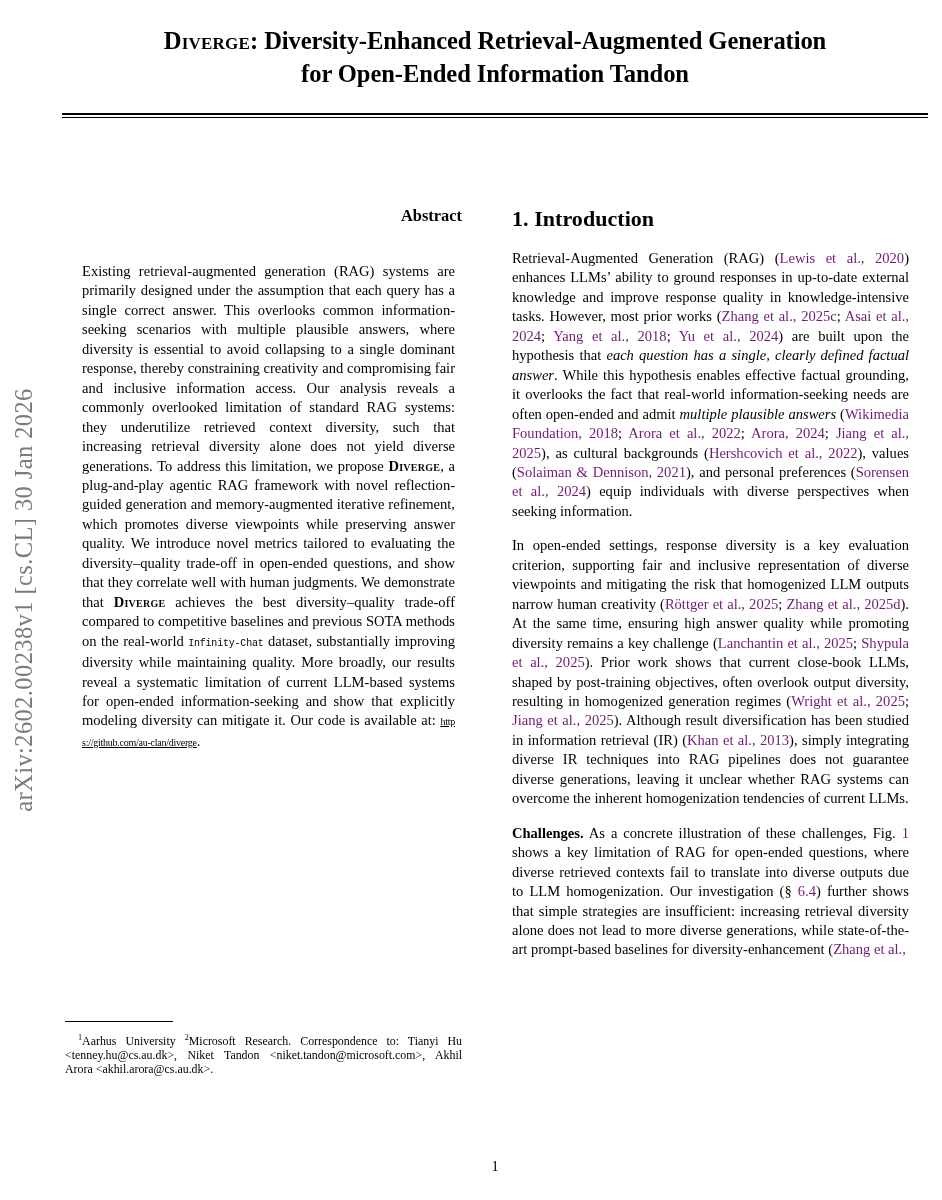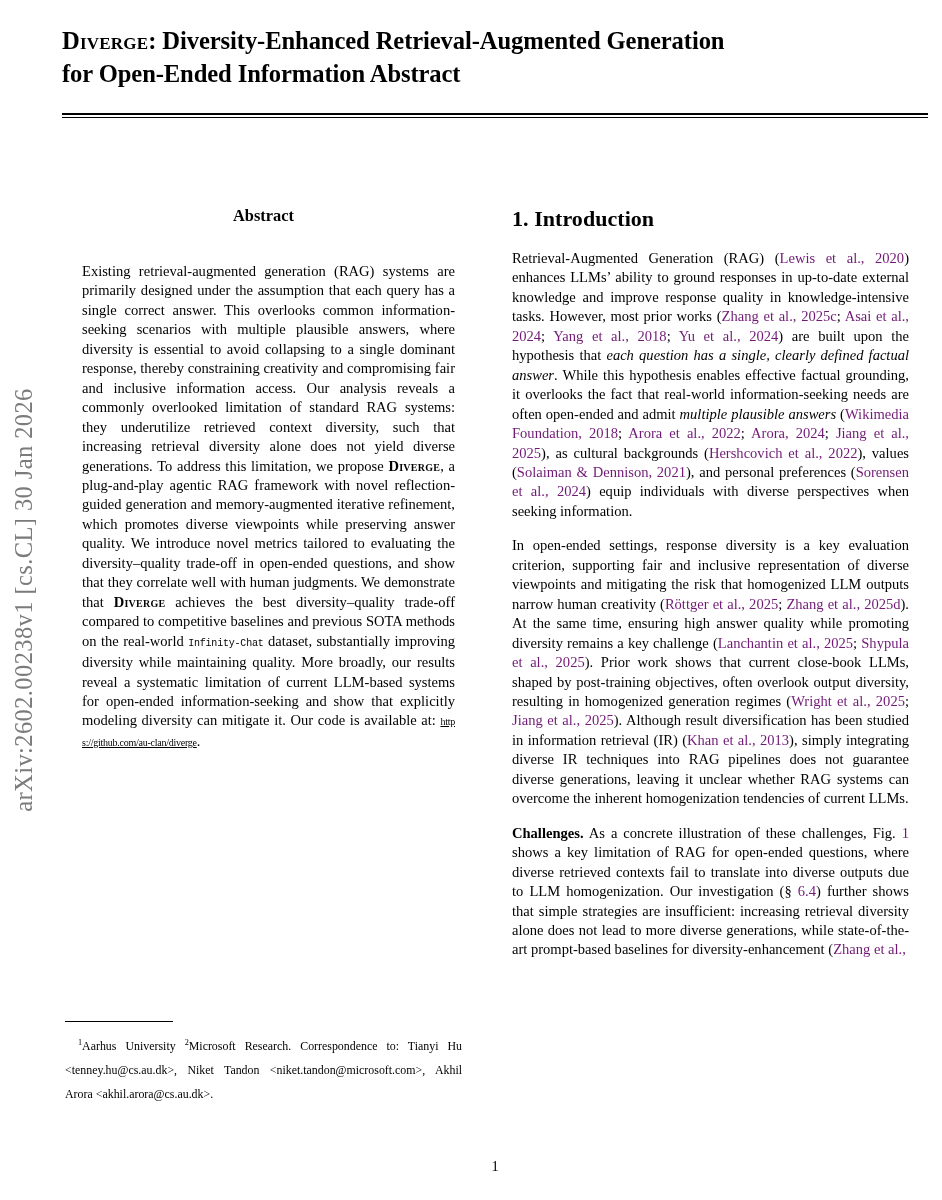--- a/index.html
+++ b/index.html
@@ -45,20 +45,21 @@
     width: 894px;
     height: 1200px;
   }
 
   
   #title-block {
     position: absolute;
     left: 14px;
     top: 24px;
     width: 866px;
+    text-align: center;
   }
   .title-line {
     font-size: 24.6px;
     font-weight: bold;
     line-height: 33px;
     letter-spacing: -0.1px;
   }
   .smallcaps-lg {
     font-variant: small-caps;
     font-weight: bold;
@@ -101,21 +102,21 @@
   #col-left  { left: 17px;  }
   #col-right { left: 464px; }
 
   h2.sec-head {
     margin: 0 0 17px 0;
     font-size: 22px;
     font-weight: bold;
     letter-spacing: 0.05px;
   }
   #abstract-head {
-    text-align: center;
+    text-align: right;
     margin: 0 0 36px 0;
     font-size: 16.4px;
     font-weight: bold;
   }
 
   .body-text {
     font-size: 14.55px;
     line-height: 19.45px;
     text-align: justify;
     text-justify: inter-word;
@@ -159,21 +160,21 @@
     width: 397px;
   }
   #footnote-rule {
     width: 108px;
     height: 1.1px;
     background: #000;
     margin-bottom: 9px;
   }
   #footnote-text {
     font-size: 11.9px;
-    line-height: 24px;
+    line-height: 14px;
     text-align: justify;
     margin: 0;
   }
   #footnote-text sup {
     font-size: 8.2px;
     vertical-align: super;
   }
   .fn-indent { display: inline-block; width: 13px; }
 
   
@@ -190,21 +191,21 @@
 <body>
 
 <div id="arxiv-stamp">
   <div class="vtext">arXiv:2602.00238v1  [cs.CL]  30 Jan 2026</div>
 </div>
 
 <div id="page">
 
   <div id="title-block">
     <div class="title-line"><span class="smallcaps-lg">Diverge</span><span>: Diversity-Enhanced Retrieval-Augmented Generation</span></div>
-    <div class="title-line">for Open-Ended Information Abstract</div>
+    <div class="title-line">for Open-Ended Information Tandon</div>
   </div>
 
   <div id="title-rule">
     <div class="r1"></div>
     <div class="r2"></div>
   </div>
 
 
   <div class="col" id="col-left">
     <div id="abstract-head">Abstract</div>

